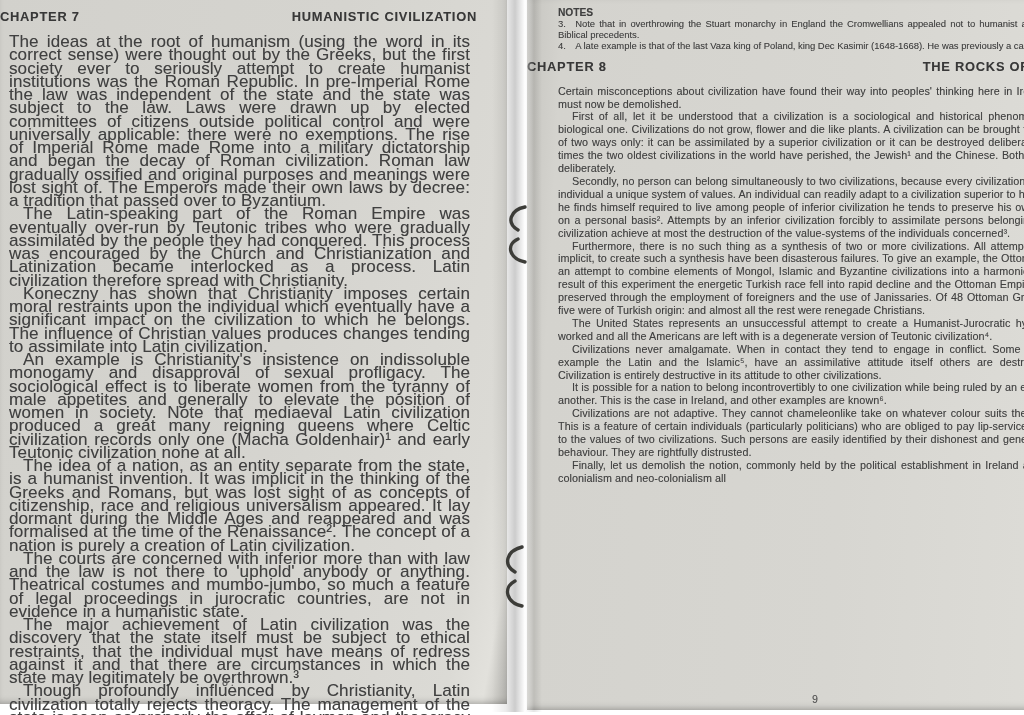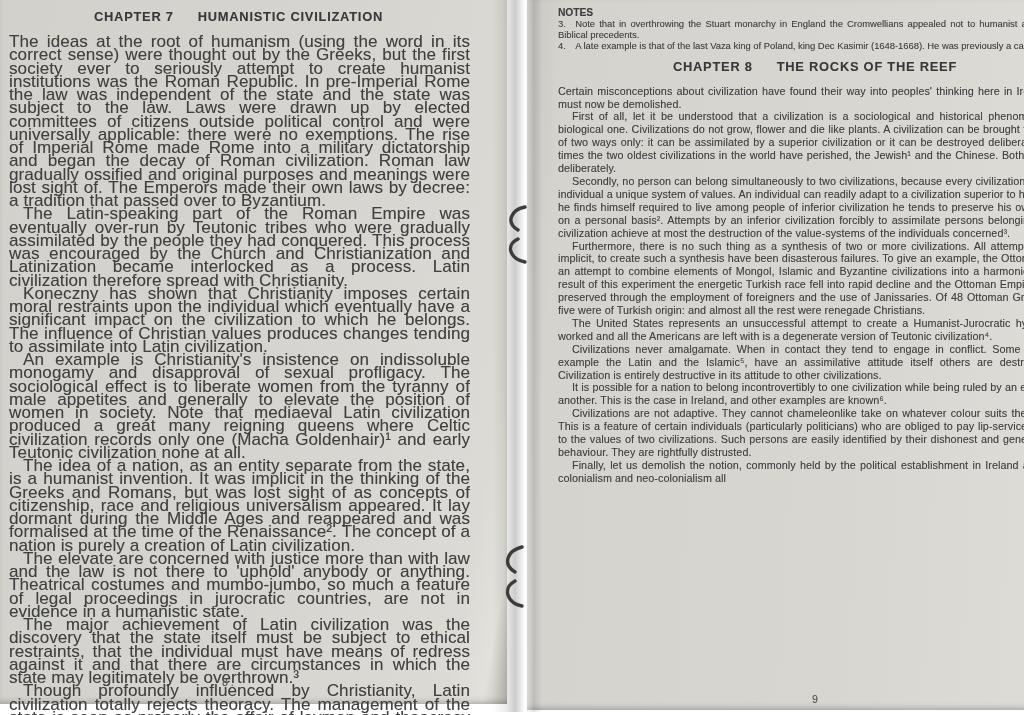--- a/index.html
+++ b/index.html
@@ -28,21 +28,21 @@
     box-shadow:inset 0 -5px 7px -4px rgba(0,0,0,0.28), inset -6px 0 8px -5px rgba(0,0,0,0.22);
     box-sizing:border-box;
   }
   .gutter{
     position:absolute;left:492px;top:0;width:50px;height:712px;
     background:linear-gradient(90deg,rgba(0,0,0,0) 0%,rgba(0,0,0,0.08) 28%,rgba(0,0,0,0.20) 46%,rgba(255,255,255,0.45) 66%,rgba(0,0,0,0.10) 84%,rgba(0,0,0,0) 100%);
     pointer-events:none;
   }
 
   .chapter-heading{
-    display:flex;justify-content:center;gap:24px;
+    display:flex;justify-content:space-between;gap:24px;
     font-weight:bold;font-size:12.8px;letter-spacing:0.8px;color:#383838;
   }
   .page-left .chapter-heading{margin:9px 30px 11px 0;}
   .page-right .chapter-heading{margin:7px 0 11px 0;}
 
   .body-text{ text-align:justify; }
   .page-left .body-text{
     margin:0 37px 0 9px;
     font-size:17px;line-height:13.25px;letter-spacing:0.1px;
   }
@@ -79,21 +79,21 @@
     <div class="chapter-heading">
       <span>CHAPTER 7</span>
       <span>HUMANISTIC CIVILIZATION</span>
     </div>
     <div class="body-text">
       <p>The ideas at the root of humanism (using the word in its correct sense) were thought out by the Greeks, but the first society ever to seriously attempt to create humanist institutions was the Roman Republic. In pre-Imperial Rome the law was independent of the state and the state was subject to the law. Laws were drawn up by elected committees of citizens outside political control and were universally applicable: there were no exemptions. The rise of Imperial Rome made Rome into a military dictatorship and began the decay of Roman civilization. Roman law gradually ossified and original purposes and meanings were lost sight of. The Emperors made their own laws by decree: a tradition that passed over to Byzantium.</p>
       <p>The Latin-speaking part of the Roman Empire was eventually over-run by Teutonic tribes who were gradually assimilated by the people they had conquered. This process was encouraged by the Church and Christianization and Latinization became interlocked as a process. Latin civilization therefore spread with Christianity.</p>
       <p>Koneczny has shown that Christianity imposes certain moral restraints upon the individual which eventually have a significant impact on the civilization to which he belongs. The influence of Christian values produces changes tending to assimilate into Latin civilization.</p>
       <p>An example is Christianity's insistence on indissoluble monogamy and disapproval of sexual profligacy. The sociological effect is to liberate women from the tyranny of male appetites and generally to elevate the position of women in society. Note that mediaeval Latin civilization produced a great many reigning queens where Celtic civilization records only one (Macha Goldenhair)¹ and early Teutonic civilization none at all.</p>
       <p>The idea of a nation, as an entity separate from the state, is a humanist invention. It was implicit in the thinking of the Greeks and Romans, but was lost sight of as concepts of citizenship, race and religious universalism appeared. It lay dormant during the Middle Ages and reappeared and was formalised at the time of the Renaissance². The concept of a nation is purely a creation of Latin civilization.</p>
-      <p>The elevate are concerned with justice more than with law and the law is not there to 'uphold' anybody or anything. Theatrical costumes and mumbo-jumbo, so much a feature of legal proceedings in jurocratic countries, are not in evidence in a humanistic state.</p>
+      <p>The courts are concerned with inferior more than with law and the law is not there to 'uphold' anybody or anything. Theatrical costumes and mumbo-jumbo, so much a feature of legal proceedings in jurocratic countries, are not in evidence in a humanistic state.</p>
       <p>The major achievement of Latin civilization was the discovery that the state itself must be subject to ethical restraints, that the individual must have means of redress against it and that there are circumstances in which the state may legitimately be overthrown.³</p>
       <p>Though profoundly influenced by Christianity, Latin civilization totally rejects theoracy. The management of the state is seen as properly the affair of laymen and theocracy is considered to be the usurpation of the civil power by ecclesiastics and has always been guarded against. Whenever Churchmen have inherited political power they have been required to return to the lay state before taking up office⁴.</p>
     </div>
     <div class="page-number page-number-left">8 .</div>
   </div>
 
   <div class="page page-right">
     <div class="notes">
       <p class="notes-title">NOTES</p>
       <p>3.  Note that in overthrowing the Stuart monarchy in England the Cromwellians appealed not to humanist arguments but to Biblical precedents.</p>

